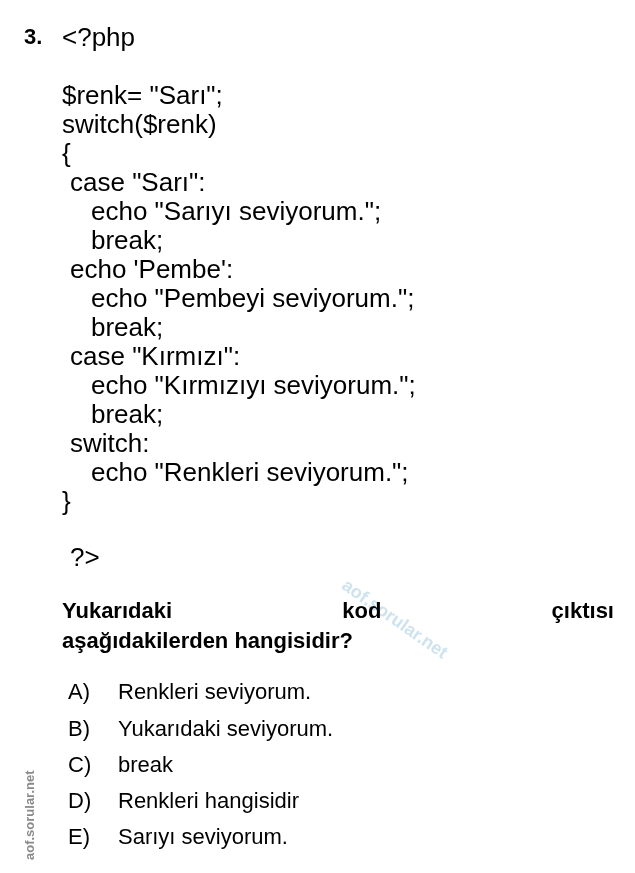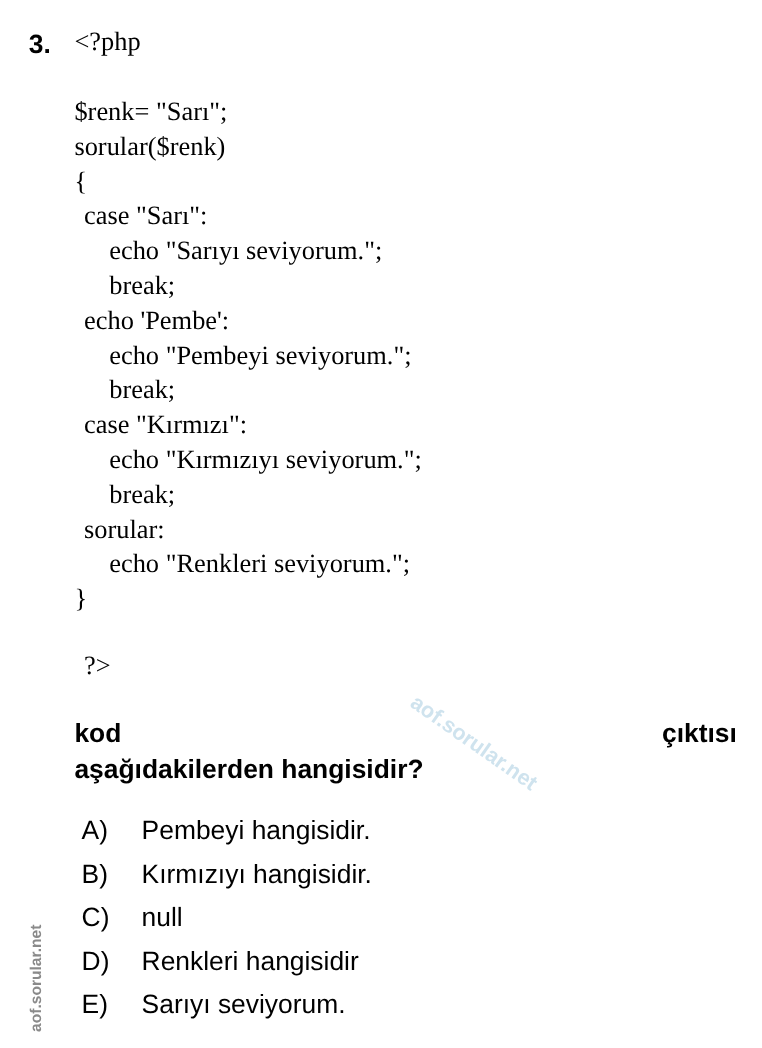--- a/index.html
+++ b/index.html
@@ -1,68 +1,69 @@
 <!DOCTYPE html>
 <html><head>
 <meta charset="utf-8">
 <style>
   html, body { margin:0; padding:0; background:#fff; }
   body { width:635px; height:873px; position:relative; overflow:hidden; font-family:"Liberation Sans", sans-serif; color:#000; }
   .qnum { position:absolute; left:24px; top:24px; font-size:22px; font-weight:bold; }
-  .line { position:absolute; white-space:pre; font-size:22px;font-family:Liberation Serif, serif; }
+  .line { position:absolute; white-space:pre; font-size:26px; }
   .question { position:absolute; left:62px; top:596px; width:552px; font-size:22px; font-weight:bold; line-height:30px; }
   .q1 { display:flex; justify-content:space-between; }
   .opt { position:absolute; left:68px; font-size:22px; }
   .opt .lbl { display:inline-block; width:50px; }
   .wm { position:absolute; left:350px; top:575px; font-size:18px; font-weight:bold; color:#cfe3ee; transform:rotate(35deg); transform-origin:left top; }
   .wm2 { position:absolute; left:22px; top:860px; font-size:13px; font-weight:bold; color:#8a8a8a; transform:rotate(-90deg); transform-origin:left top; }
 </style>
 </head>
 <body>
 
 <div class="qnum">3.</div>
 
 <div>
   <div class="line" style="left:62px;top:22px">&lt;?php</div>
   <div class="line" style="left:62px;top:80px">$renk= "Sarı";</div>
-  <div class="line" style="left:62px;top:109px">sorular($renk)</div>
+  <div class="line" style="left:62px;top:109px">switch($renk)</div>
   <div class="line" style="left:62px;top:138px">{</div>
   <div class="line" style="left:70px;top:167px">case "Sarı":</div>
   <div class="line" style="left:91px;top:196px">echo "Sarıyı seviyorum.";</div>
   <div class="line" style="left:91px;top:225px">break;</div>
   <div class="line" style="left:70px;top:254px">echo 'Pembe':</div>
   <div class="line" style="left:91px;top:283px">echo "Pembeyi seviyorum.";</div>
   <div class="line" style="left:91px;top:312px">break;</div>
   <div class="line" style="left:70px;top:341px">case "Kırmızı":</div>
   <div class="line" style="left:91px;top:370px">echo "Kırmızıyı seviyorum.";</div>
   <div class="line" style="left:91px;top:399px">break;</div>
-  <div class="line" style="left:70px;top:428px">sorular:</div>
+  <div class="line" style="left:70px;top:428px">switch:</div>
   <div class="line" style="left:91px;top:457px">echo "Renkleri seviyorum.";</div>
   <div class="line" style="left:62px;top:486px">}</div>
   <div class="line" style="left:70px;top:542px">?&gt;</div>
 </div>
 
 <div class="wm">aof.sorular.net</div>
 
 <div class="question">
   <div class="q1">
+    <span>Yukarıdaki</span>
     <span>kod</span>
     <span>çıktısı</span>
   </div>
   <div>aşağıdakilerden hangisidir?</div>
 </div>
 
 <div class="opt" style="top:679px">
-  <span class="lbl">A)</span><span>Pembeyi hangisidir.</span>
+  <span class="lbl">A)</span><span>Renkleri seviyorum.</span>
 </div>
 <div class="opt" style="top:716px">
-  <span class="lbl">B)</span><span>Kırmızıyı hangisidir.</span>
+  <span class="lbl">B)</span><span>Yukarıdaki seviyorum.</span>
 </div>
 <div class="opt" style="top:752px">
-  <span class="lbl">C)</span><span>null</span>
+  <span class="lbl">C)</span><span>break</span>
 </div>
 <div class="opt" style="top:788px">
   <span class="lbl">D)</span><span>Renkleri hangisidir</span>
 </div>
 <div class="opt" style="top:824px">
   <span class="lbl">E)</span><span>Sarıyı seviyorum.</span>
 </div>
 
 <div class="wm2">aof.sorular.net</div>
 

